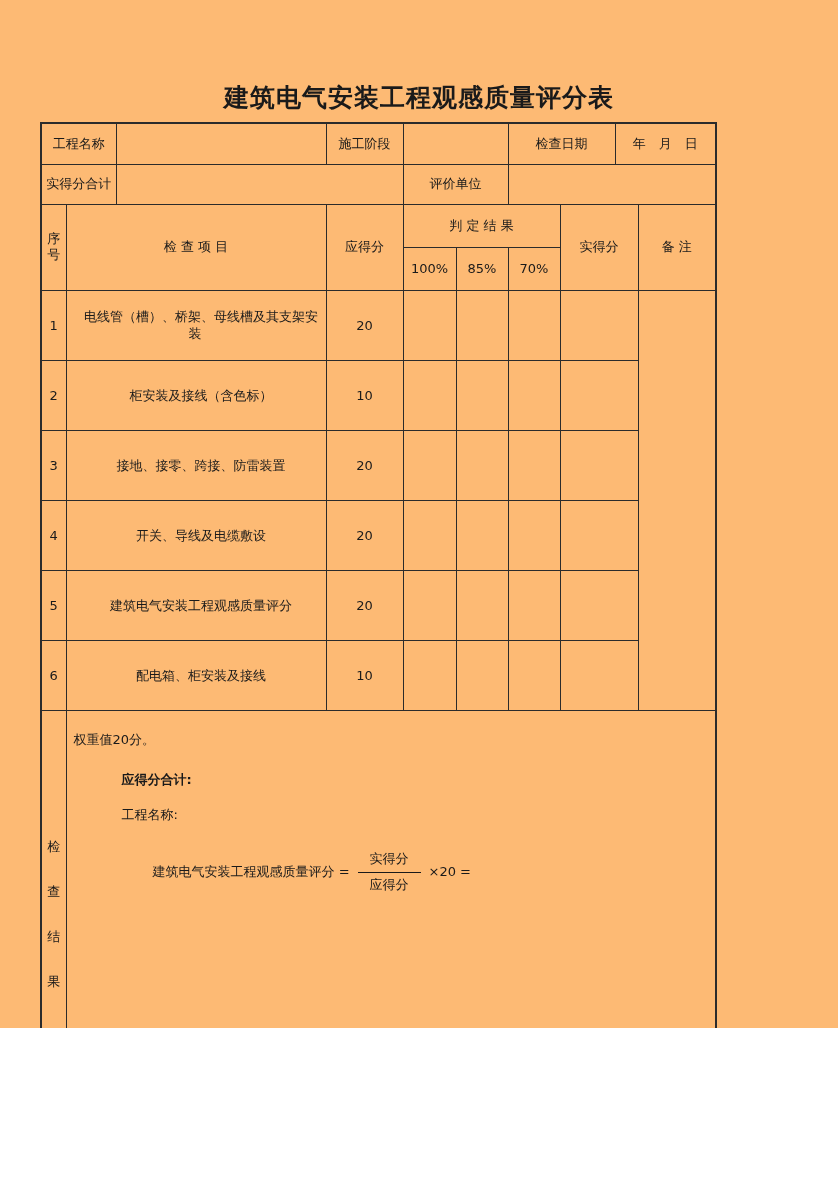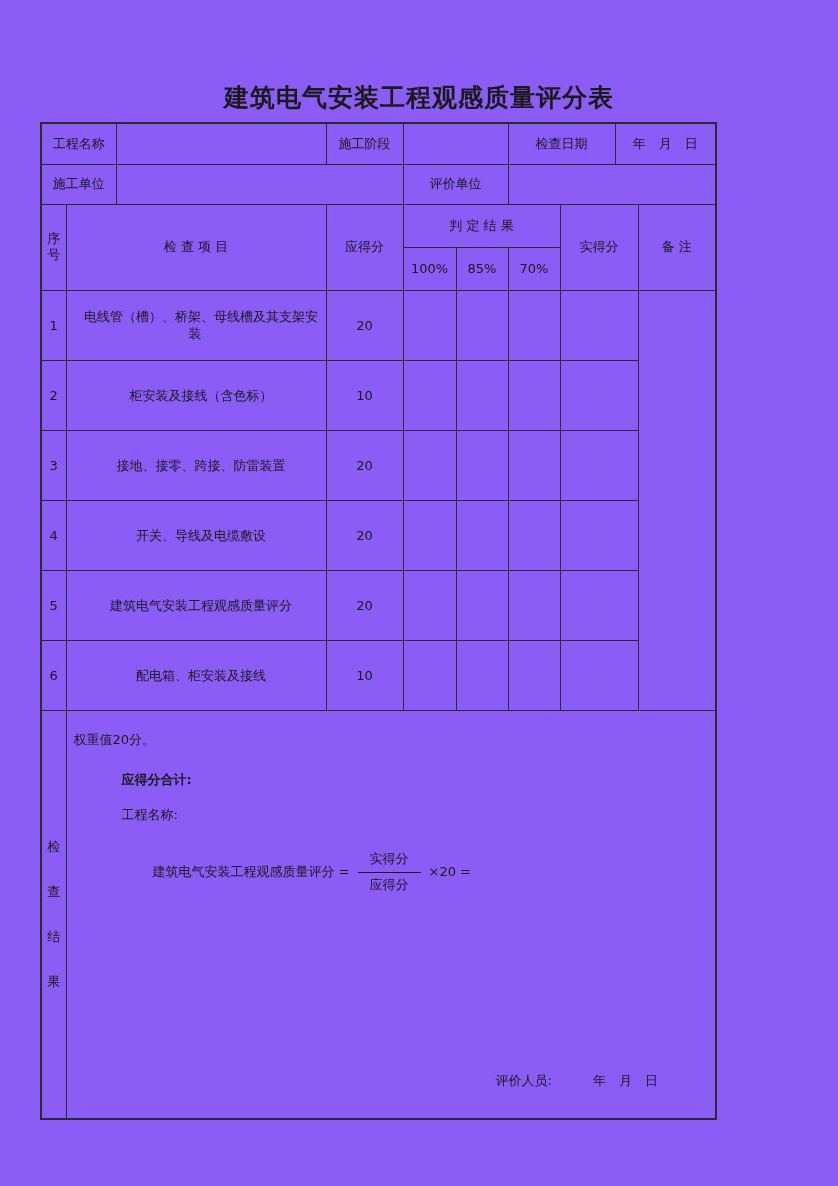--- a/index.html
+++ b/index.html
@@ -1,19 +1,19 @@
 <!DOCTYPE html>
 <html><head>
 <meta charset="utf-8">
 <style>
   html,body{margin:0;padding:0;background:#ffffff;}
   .page{
     position:relative;
-    width:838px;height:1186px;
-    background:#8b5cf6;
+    width:838px;height:1028px;
+    background:#fdba74;
     font-family:"DejaVu Sans","Liberation Sans",sans-serif;
     color:#1a1a1a;
     box-sizing:border-box;
     padding-top:84px;
   }
   .title{
     margin:0;height:28px;line-height:28px;
     text-align:center;font-size:25px;font-weight:bold;
     letter-spacing:1px;
   }
@@ -86,21 +86,21 @@
         <tr class="r-info1">
       <td colspan="2">工程名称</td>
       <td></td>
       <td>施工阶段</td>
       <td colspan="2"></td>
       <td colspan="2">检查日期</td>
       <td colspan="2">年　月　日</td>
     </tr>
 
     <tr class="r-info2">
-      <td colspan="2">施工单位</td>
+      <td colspan="2">实得分合计</td>
       <td colspan="2"></td>
       <td colspan="2">评价单位</td>
       <td colspan="4"></td>
     </tr>
 
     <tr class="r-head1">
       <td rowspan="2"><span class="vstack">序号</span></td>
       <td rowspan="2" colspan="2">检 查 项 目</td>
       <td rowspan="2">应得分</td>
       <td colspan="3">判 定 结 果</td>

